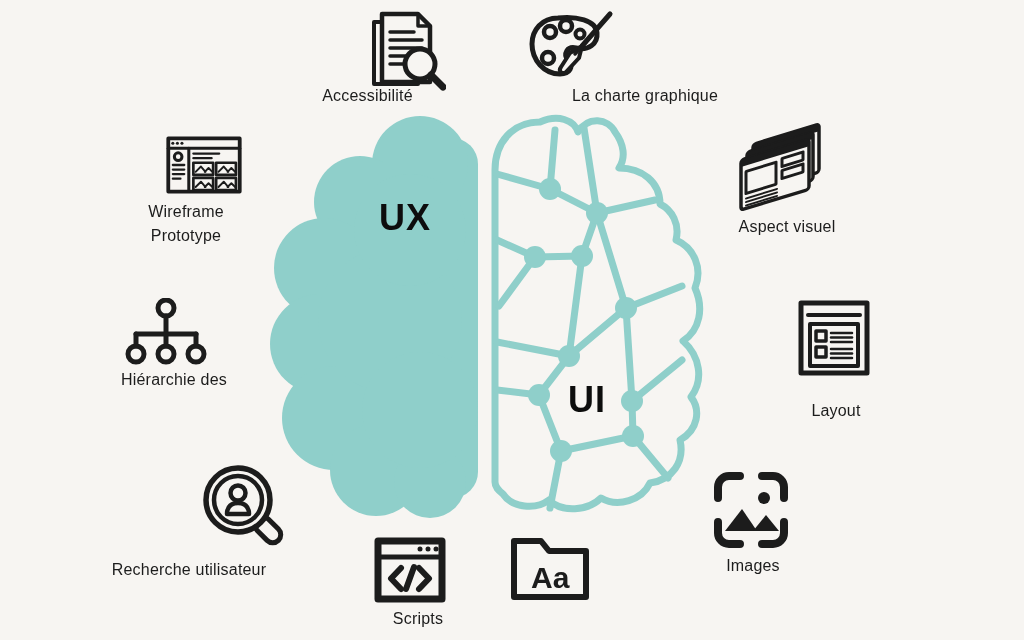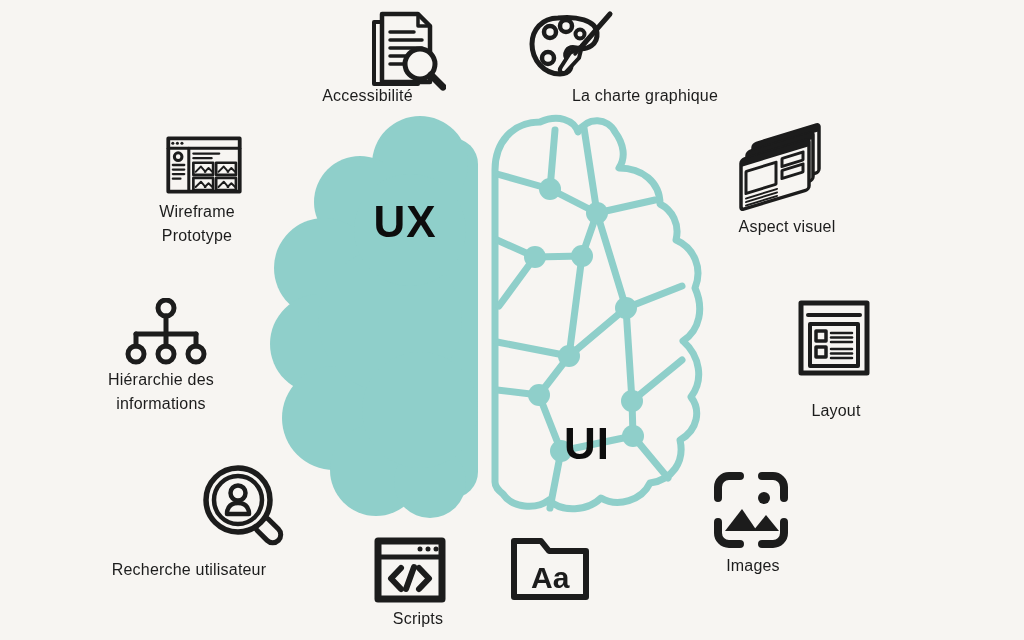--- a/index.html
+++ b/index.html
@@ -15,21 +15,21 @@
     color:var(--ink);
     font-size:16px;
     font-weight:500;
     letter-spacing:.2px;
     text-align:center;
     line-height:24px;
     white-space:nowrap;
   }
   .brainword{
     color:#0d0d0d;
-    font-size:44px;
+    font-size:36px;
     font-weight:700;
     letter-spacing:1px;
     text-align:center;
   }
   
   .tealFill{fill:var(--teal);stroke:none;}
   .tealStroke{stroke:var(--teal);fill:none;stroke-linecap:round;stroke-linejoin:round;}
   .inkStroke{stroke:var(--ink);fill:none;stroke-linecap:round;stroke-linejoin:round;}
   .inkFill{fill:var(--ink);stroke:none;}
   .bgFill{fill:var(--bg);}
@@ -110,21 +110,21 @@
         <circle cx="299" cy="246" r="11"></circle>
         <circle cx="269" cy="285" r="11"></circle>
         <circle cx="362" cy="291" r="11"></circle>
         <circle cx="363" cy="326" r="11"></circle>
         <circle cx="291" cy="341" r="11"></circle>
       </g>
     </g>
   </svg>
 
   <div class="abs brainword" style="left:350px;top:197px;width:110px;">UX</div>
-  <div class="abs brainword" style="left:532px;top:379px;width:110px;margin-top:40px;">UI</div>
+  <div class="abs brainword" style="left:532px;top:379px;width:110px;">UI</div>
 
   <svg class="abs" style="left:362px;top:8px;" width="84" height="88" viewBox="0 0 84 88">
     <rect x="12" y="14" width="44" height="62" class="inkStroke" stroke-width="4"></rect>
     <path d="M20 6 h36 l12 12 v56 h-48 z" class="inkStroke bgFill" stroke-width="4.5"></path>
     <path d="M56 6 v12 h12" class="inkStroke" stroke-width="3.5"></path>
     <g class="inkStroke" stroke-width="3.5">
       <line x1="28" y1="24" x2="52" y2="24"></line>
       <line x1="28" y1="32" x2="60" y2="32"></line>
       <line x1="28" y1="40" x2="60" y2="40"></line>
       <line x1="28" y1="48" x2="60" y2="48"></line>
@@ -174,21 +174,21 @@
       <path d="M39 47 l7 -7 l6 7"></path>
         <path d="M51 47 l5 -5 l5 5"></path>
       <path d="M69 47 l7 -7 l6 7"></path>
         <path d="M81 47 l5 -5 l5 5"></path>
       <path d="M39 67 l7 -7 l6 7"></path>
         <path d="M51 67 l5 -5 l5 5"></path>
       <path d="M69 67 l7 -7 l6 7"></path>
         <path d="M81 67 l5 -5 l5 5"></path>
     </g>
   </svg>
-  <div class="abs label" style="left:117px;top:200px;width:160px;">
+  <div class="abs label" style="left:106px;top:200px;width:160px;">
     <div>Wireframe</div>
     <div>Prototype</div>
   </div>
 
   <svg class="abs" style="left:733px;top:120px;" width="88" height="94" viewBox="0 0 88 94">
     <g transform="translate(8,40) skewY(-17)">
       <rect x="12" y="-12" width="66" height="48" rx="3" class="inkStroke bgFill" stroke-width="3.5"></rect>
       <rect x="12" y="-12" width="66" height="7" class="inkFill"></rect>
       <rect x="6" y="-6" width="66" height="48" rx="3" class="inkStroke bgFill" stroke-width="3.5"></rect>
       <rect x="6" y="-6" width="66" height="7" class="inkFill"></rect>
@@ -212,23 +212,22 @@
       <line x1="42" y1="18" x2="42" y2="36"></line>
       <line x1="12" y1="36" x2="72" y2="36"></line>
       <line x1="12" y1="36" x2="12" y2="48"></line>
       <line x1="42" y1="36" x2="42" y2="48"></line>
       <line x1="72" y1="36" x2="72" y2="48"></line>
       <circle cx="12" cy="56" r="8"></circle>
       <circle cx="42" cy="56" r="8"></circle>
       <circle cx="72" cy="56" r="8"></circle>
     </g>
   </svg>
-  <div class="abs label" style="left:76px;top:368px;width:170px;">
+  <div class="abs label" style="left:89px;top:368px;width:170px;">
     <div>Hiérarchie des</div>
-    <div>informations</div>
   </div>
 
   <svg class="abs" style="left:798px;top:300px;" width="72" height="76" viewBox="0 0 72 76">
     <rect x="3" y="3" width="66" height="70" class="inkStroke" stroke-width="5"></rect>
     <line x1="10" y1="15" x2="62" y2="15" class="inkStroke" stroke-width="4"></line>
     <rect x="12" y="24" width="48" height="42" class="inkStroke" stroke-width="4"></rect>
     <rect x="18" y="31" width="10" height="10" class="inkStroke" stroke-width="3.5"></rect>
     <rect x="18" y="47" width="10" height="10" class="inkStroke" stroke-width="3.5"></rect>
     <g class="inkStroke" stroke-width="2.5">
       <line x1="33" y1="33" x2="54" y2="33"></line>

